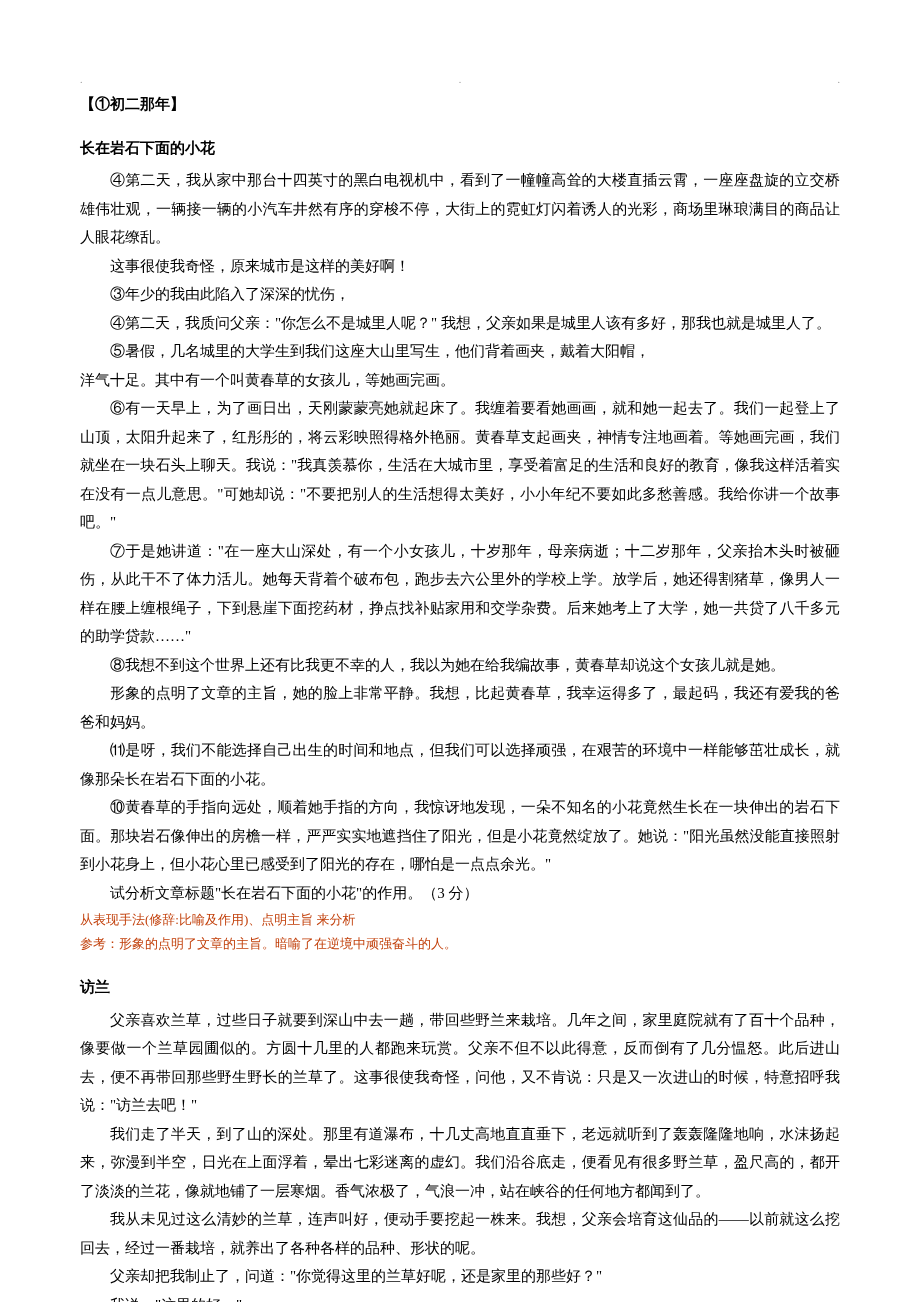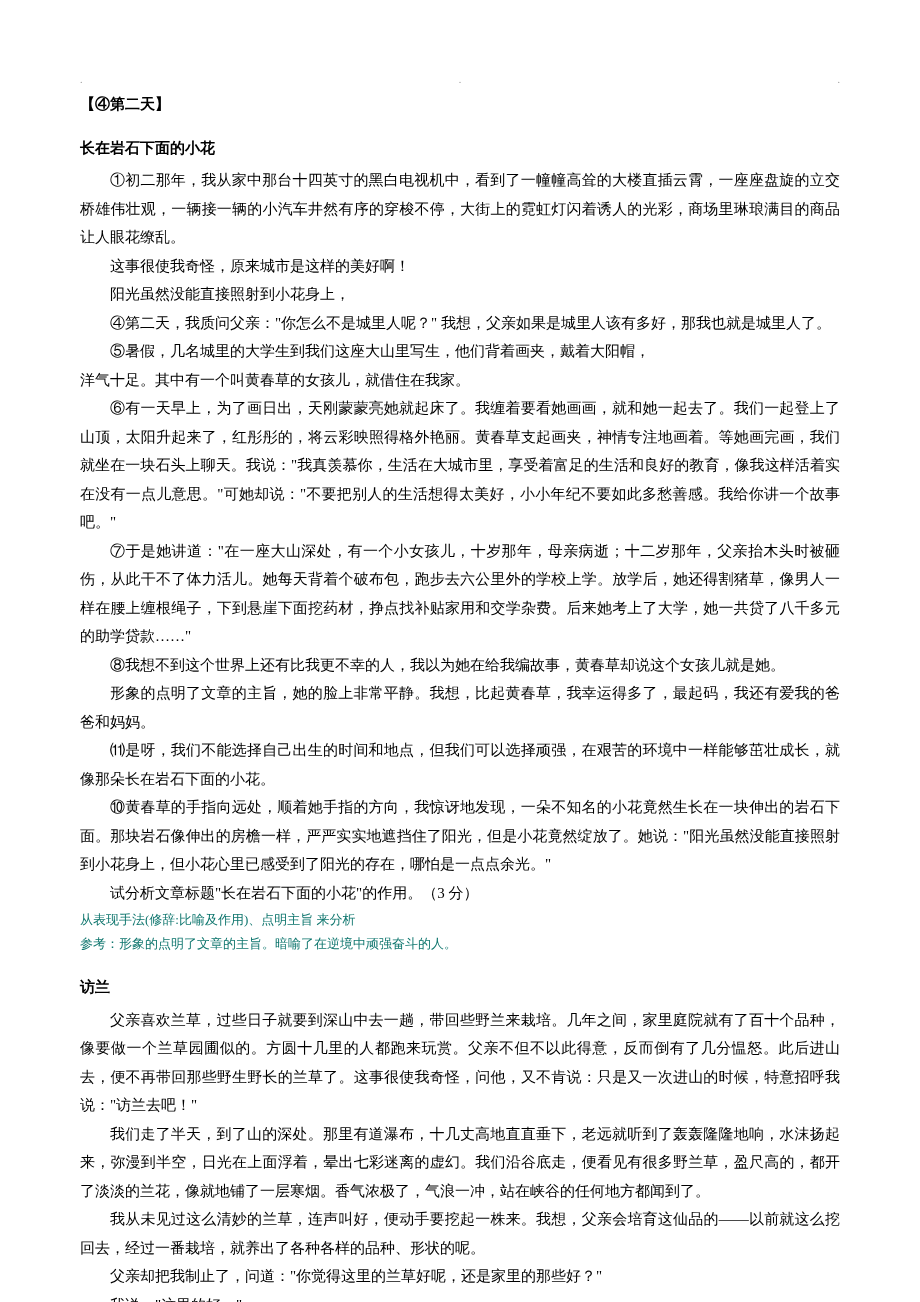--- a/index.html
+++ b/index.html
@@ -41,49 +41,49 @@
     text-indent: 2em;
     margin: 0;
     text-align: justify;
   }
   .question {
     text-indent: 2em;
     margin: 0;
   }
   .answer-hint {
     font-size: 13px;
-    color: #0f766e;
+    color: #c2410c;
     margin: 2px 0 0 0;
     line-height: 1.7;
   }
   .gap {
     height: 14px;
   }
 </style>
 </head>
 <body>
 
 <div class="page">
 
   <div class="header-dots">
     <span>.</span>
     <span>.</span>
     <span>.</span>
   </div>
 
-  <p class="section-title">【④第二天】</p>
+  <p class="section-title">【①初二那年】</p>
 
   <p class="article-title">长在岩石下面的小花</p>
 
-  <p class="para">①初二那年，我从家中那台十四英寸的黑白电视机中，看到了一幢幢高耸的大楼直插云霄，一座座盘旋的立交桥雄伟壮观，一辆接一辆的小汽车井然有序的穿梭不停，大街上的霓虹灯闪着诱人的光彩，商场里琳琅满目的商品让人眼花缭乱。</p>
+  <p class="para">④第二天，我从家中那台十四英寸的黑白电视机中，看到了一幢幢高耸的大楼直插云霄，一座座盘旋的立交桥雄伟壮观，一辆接一辆的小汽车井然有序的穿梭不停，大街上的霓虹灯闪着诱人的光彩，商场里琳琅满目的商品让人眼花缭乱。</p>
   <p class="para">这事很使我奇怪，原来城市是这样的美好啊！</p>
-  <p class="para">阳光虽然没能直接照射到小花身上，</p>
+  <p class="para">③年少的我由此陷入了深深的忧伤，</p>
   <p class="para">④第二天，我质问父亲："你怎么不是城里人呢？" 我想，父亲如果是城里人该有多好，那我也就是城里人了。</p>
   <p class="para">⑤暑假，几名城里的大学生到我们这座大山里写生，他们背着画夹，戴着大阳帽，</p>
-  <p class="para" style="text-indent:0">洋气十足。其中有一个叫黄春草的女孩儿，就借住在我家。</p>
+  <p class="para" style="text-indent:0">洋气十足。其中有一个叫黄春草的女孩儿，等她画完画。</p>
   <p class="para">⑥有一天早上，为了画日出，天刚蒙蒙亮她就起床了。我缠着要看她画画，就和她一起去了。我们一起登上了山顶，太阳升起来了，红彤彤的，将云彩映照得格外艳丽。黄春草支起画夹，神情专注地画着。等她画完画，我们就坐在一块石头上聊天。我说："我真羡慕你，生活在大城市里，享受着富足的生活和良好的教育，像我这样活着实在没有一点儿意思。"可她却说："不要把别人的生活想得太美好，小小年纪不要如此多愁善感。我给你讲一个故事吧。"</p>
   <p class="para">⑦于是她讲道："在一座大山深处，有一个小女孩儿，十岁那年，母亲病逝；十二岁那年，父亲抬木头时被砸伤，从此干不了体力活儿。她每天背着个破布包，跑步去六公里外的学校上学。放学后，她还得割猪草，像男人一样在腰上缠根绳子，下到悬崖下面挖药材，挣点找补贴家用和交学杂费。后来她考上了大学，她一共贷了八千多元的助学贷款……"</p>
   <p class="para">⑧我想不到这个世界上还有比我更不幸的人，我以为她在给我编故事，黄春草却说这个女孩儿就是她。</p>
   <p class="para">形象的点明了文章的主旨，她的脸上非常平静。我想，比起黄春草，我幸运得多了，最起码，我还有爱我的爸爸和妈妈。</p>
   <p class="para">⑾是呀，我们不能选择自己出生的时间和地点，但我们可以选择顽强，在艰苦的环境中一样能够茁壮成长，就像那朵长在岩石下面的小花。</p>
   <p class="para">⑩黄春草的手指向远处，顺着她手指的方向，我惊讶地发现，一朵不知名的小花竟然生长在一块伸出的岩石下面。那块岩石像伸出的房檐一样，严严实实地遮挡住了阳光，但是小花竟然绽放了。她说："阳光虽然没能直接照射到小花身上，但小花心里已感受到了阳光的存在，哪怕是一点点余光。"</p>
 
   <p class="question">试分析文章标题"长在岩石下面的小花"的作用。（3 分）</p>
 
   <p class="answer-hint">从表现手法(修辞:比喻及作用)、点明主旨 来分析</p>

